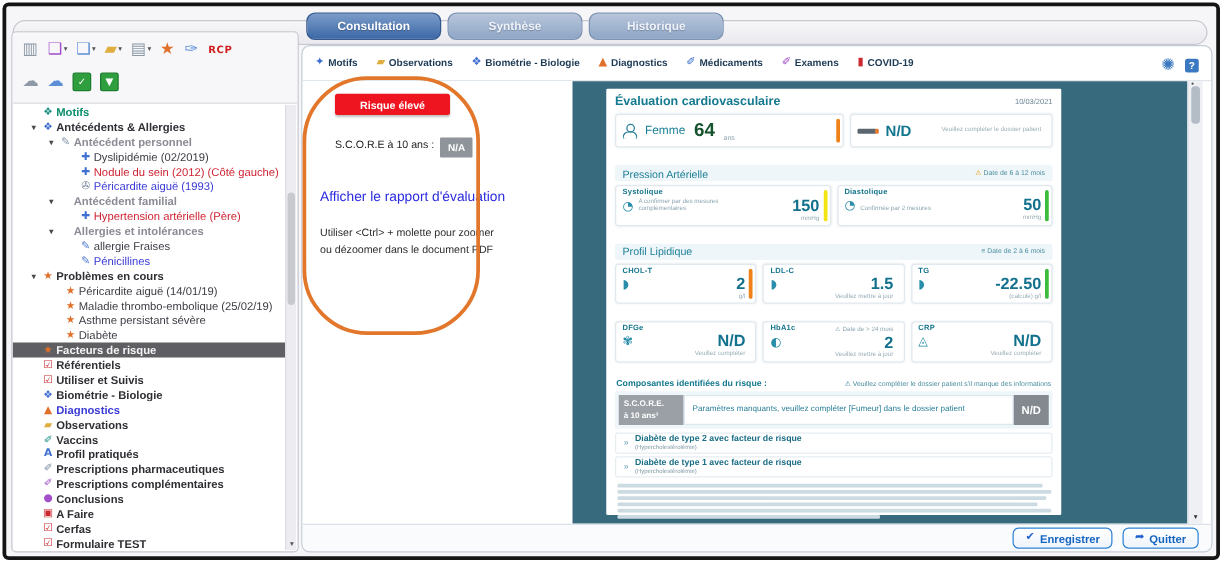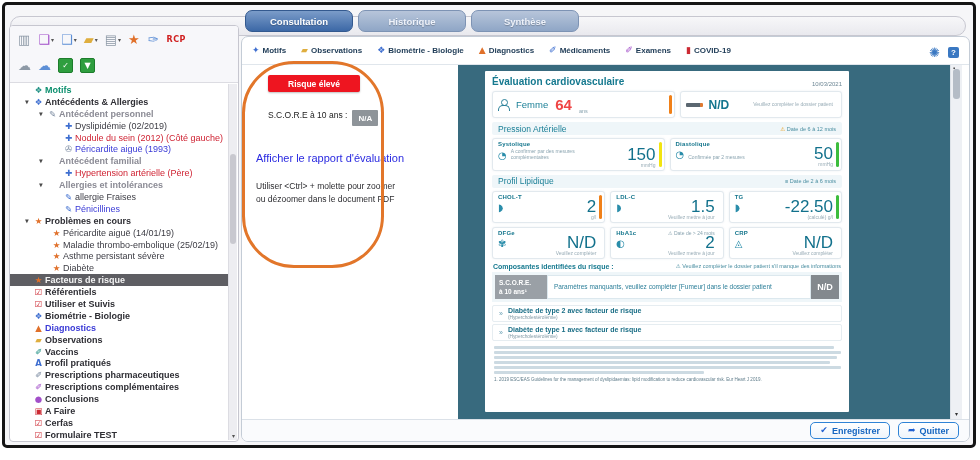--- a/index.html
+++ b/index.html
@@ -73,45 +73,45 @@
 
   
   .pdf{position:absolute;left:216px;top:28px;width:492px;bottom:22px;background:#386a7e;overflow:hidden}
   .pdf-scroll{position:absolute;left:708px;top:28px;width:12px;bottom:22px;background:#eef0f4;border-left:1px solid #dde2e8}
   .pdf-thumb{position:absolute;left:2px;right:2px;top:4px;height:30px;background:#b4bcc6;border-radius:3px}
   .pdf-grip{position:absolute;left:2px;top:0;font-size:6px;color:#444}
   .pdf-down{position:absolute;left:0;right:0;bottom:2px;text-align:center;font-size:6px;color:#333}
 
   .page{position:absolute;left:27px;top:6px;width:364px;height:341px;background:#fff;border-radius:1px;
     padding:5px 7px;font-family:"Liberation Sans",sans-serif}
-  .doc-titlerow{display:flex;align-items:flex-end;justify-content:space-between;margin-bottom:4px}
+  .doc-titlerow{display:flex;align-items:center;justify-content:space-between;margin-bottom:4px}
   .doc-title{font-size:10px;font-weight:bold;color:#15798f}
   .doc-date{font-size:6px;color:#6c8694}
-  .cardrow{display:flex;gap:5px;margin-bottom:4px}
+  .cardrow{display:flex;gap:5px;margin-bottom:14px}
   .card{position:relative;flex:1;border:1px solid #e2e9ee;border-radius:3px;background:#fff;
     box-shadow:0 0 2px rgba(120,150,165,.15);padding:2px 8px 2px 5px;min-height:27px}
   .vbar{position:absolute;right:2px;top:3px;bottom:3px;width:3px;border-radius:2px;background:transparent}
   .bar-o{background:#f08018}.bar-y{background:#f2e410}.bar-g{background:#3dbd3d}
   .m-top{display:flex;justify-content:space-between;align-items:center}
   .m-label{font-size:6px;font-weight:bold;color:#13758c;letter-spacing:.2px}
   .m-warn{font-size:5px;color:#8aa4b0}
   .m-mid{display:flex;align-items:flex-end;gap:4px;margin-top:1px}
   .m-icon{font-family:"DejaVu Sans",sans-serif;font-size:10px;color:#2a8daa;line-height:10px}
   .m-desc{font-size:5px;color:#8aa4b0;max-width:58%;line-height:1.25}
-  .m-value{margin-left:auto;font-size:17px;font-weight:normal;color:#12718c;line-height:12px}
+  .m-value{margin-left:auto;font-size:13px;font-weight:bold;color:#12718c;line-height:12px}
   .m-note{text-align:right;font-size:5px;color:#98acb6;margin-top:1px}
   
   .pt-card{display:flex;align-items:center;gap:7px}
   .person{width:11px;height:11px;position:relative;flex:0 0 auto}
   .person:before{content:"";position:absolute;left:3px;top:0;width:5px;height:5px;border-radius:50%;border:1.3px solid #2a8099}
   .person:after{content:"";position:absolute;left:0;top:6px;width:10px;height:5px;border-radius:5px 5px 0 0;border:1.3px solid #2a8099;border-bottom:none}
   .cig{width:15px;height:4px;background:#5b6770;border-radius:1px;position:relative;flex:0 0 auto}
   .cig:after{content:"";position:absolute;right:-2px;top:0;width:3px;height:4px;background:#e07a30;border-radius:1px}
   .pt-sex{font-size:9.5px;color:#1a7f96}
-  .pt-age{font-size:15px;font-weight:bold;color:#ef4444;line-height:13px}
+  .pt-age{font-size:15px;font-weight:bold;color:#14532d;line-height:13px}
   .pt-ageu{font-size:5.5px;color:#8aa4b0;align-self:flex-end;margin-bottom:1px}
   .pt-nd{font-size:12px;font-weight:bold;color:#13758e}
   .pt-note{font-size:5px;color:#98acb6;line-height:1.3;max-width:82px;margin-left:auto;text-align:left}
   
   .secbar{display:flex;align-items:center;justify-content:space-between;background:#eff6f9;border-radius:2px;
     height:13px;padding:0 6px;margin:3px 0}
   .sec-title{font-size:8.5px;color:#1a7f96}
   .sec-badge{font-size:5.5px;color:#4a8ea1}
   .warn-ic{color:#e8a020}
   
@@ -152,25 +152,25 @@
 <div class="frame">
 
   <div class="tabrail"></div>
   <div class="wtabs">
 
       <div class="wtab active">
         <span>Consultation</span>
       </div>
 
       <div class="wtab">
+        <span>Synthèse</span>
+      </div>
+
+      <div class="wtab">
         <span>Historique</span>
-      </div>
-
-      <div class="wtab">
-        <span>Synthèse</span>
       </div>
     </div>
 
   <div class="sidebar">
     <div class="sbhead">
       <div class="tbrow">
 
           <span class="tbi">
             <span class="tbg c-gray">▥</span>
             <span class="caret"></span>

